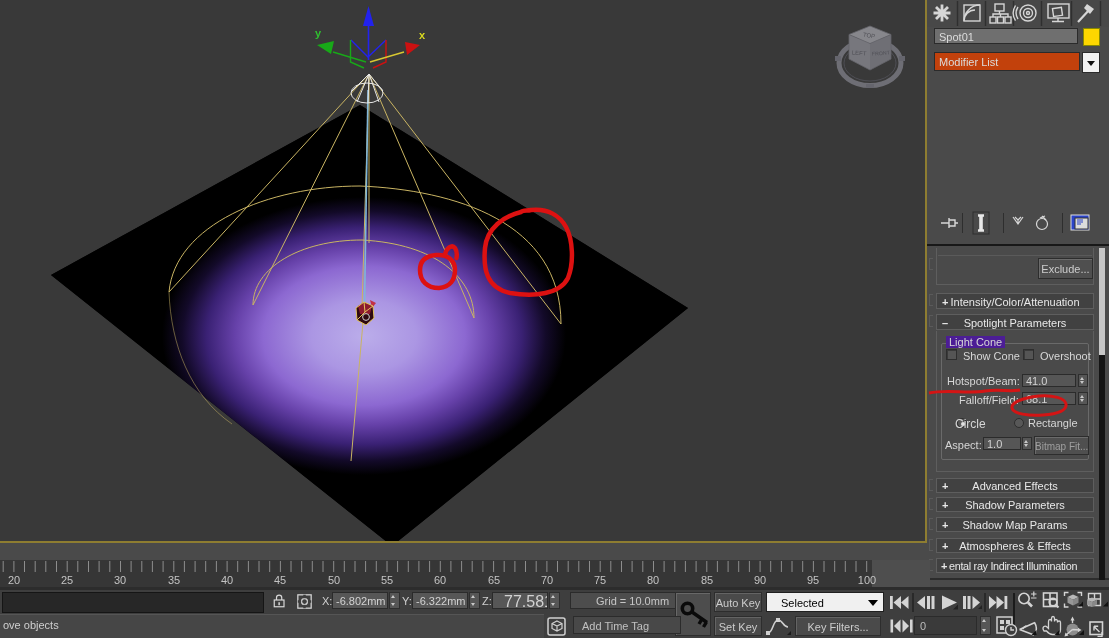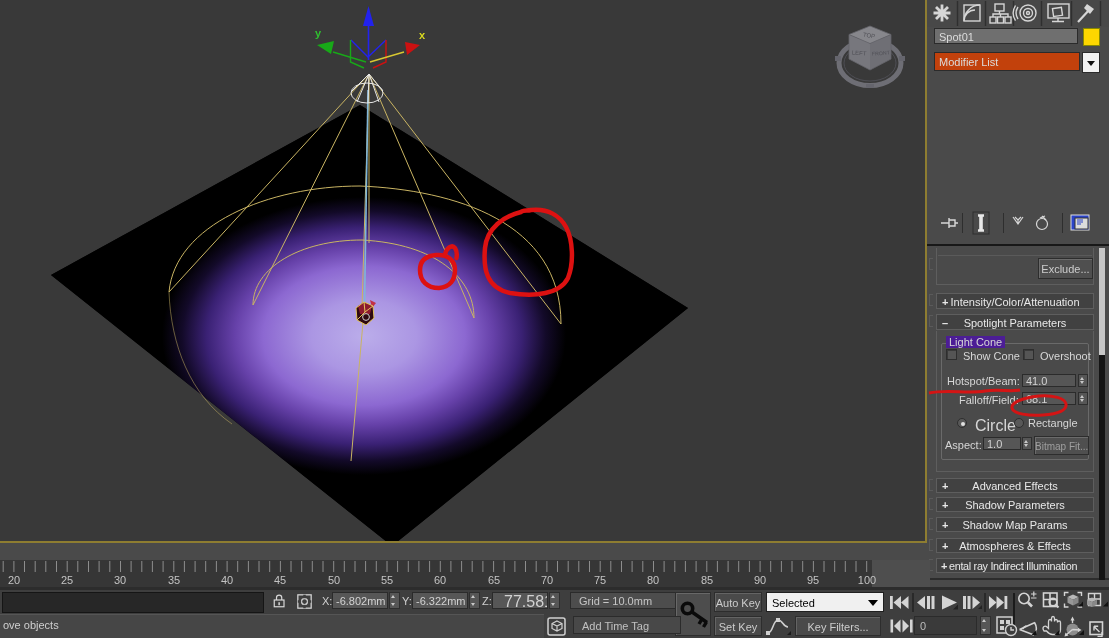--- a/index.html
+++ b/index.html
@@ -176,21 +176,21 @@
     </div>
     <div style="position:absolute;left:32px;top:394px;color:#d6d6d6;font-size:11px;white-space:nowrap">Falloff/Field:</div>
     <div style="position:absolute;left:95px;top:392px;width:54px;height:13px;background:#565656;border:1px solid #2b2b2b;color:#d2d2d2;font-size:11px;line-height:13px;padding-left:3px;overflow:hidden">68.1</div>
     <div style="position:absolute;left:151px;top:392px;width:10px;height:13px;background:#565656;border:1px solid #2e2e2e">
       <div style="position:absolute;left:1px;top:2px;border-left:2.5px solid transparent;border-right:2.5px solid transparent;border-bottom:3px solid #c9c9c9"></div>
       <div style="position:absolute;left:1px;bottom:2px;border-left:2.5px solid transparent;border-right:2.5px solid transparent;border-top:3px solid #c9c9c9"></div>
     </div>
     <div style="position:absolute;left:30px;top:418px;width:10px;height:10px;border-radius:50%;background:#585858;border:1px solid #2e2e2e">
       <div style="position:absolute;left:3px;top:3px;width:4px;height:4px;border-radius:50%;background:#e0e0e0"></div>
     </div>
-    <div style="position:absolute;left:48px;top:417px;color:#d6d6d6;font-size:16px;white-space:nowrap">Circle</div>
+    <div style="position:absolute;left:28px;top:417px;color:#d6d6d6;font-size:12px;white-space:nowrap">Circle</div>
     <div style="position:absolute;left:87px;top:418px;width:10px;height:10px;border-radius:50%;background:#585858;border:1px solid #2e2e2e"></div>
     <div style="position:absolute;left:101px;top:417px;color:#d6d6d6;font-size:11px;white-space:nowrap">Rectangle</div>
     <div style="position:absolute;left:18px;top:439px;color:#d6d6d6;font-size:11px;white-space:nowrap">Aspect:</div>
     <div style="position:absolute;left:56px;top:437px;width:38px;height:13px;background:#565656;border:1px solid #2b2b2b;color:#d2d2d2;font-size:11px;line-height:13px;padding-left:3px;overflow:hidden">1.0</div>
     <div style="position:absolute;left:95px;top:437px;width:10px;height:13px;background:#565656;border:1px solid #2e2e2e">
       <div style="position:absolute;left:1px;top:2px;border-left:2.5px solid transparent;border-right:2.5px solid transparent;border-bottom:3px solid #c9c9c9"></div>
       <div style="position:absolute;left:1px;bottom:2px;border-left:2.5px solid transparent;border-right:2.5px solid transparent;border-top:3px solid #c9c9c9"></div>
     </div>
     <div style="position:absolute;left:107px;top:436px;width:55px;height:19px;background:#4f4f4f;border:1px solid #2d2d2d;box-shadow:inset 1px 1px 0 #6b6b6b;color:#9f9f9f;font-size:10px;line-height:19px;text-align:right;white-space:nowrap">Bitmap Fit...</div>
     <div style="position:absolute;left:9px;top:478px;width:158px;height:15px;background:#414141;border:1px solid #5e5e5e;color:#e8e8e8;font-size:11px;line-height:15px;text-align:center"><span style="position:absolute;left:5px;font-weight:bold">+</span>Advanced Effects</div>
@@ -252,28 +252,28 @@
     <div style="position:absolute;left:469px;top:5px;width:11px;height:17px;background:#565656;border:1px solid #2e2e2e">
       <div style="position:absolute;left:1px;top:2px;border-left:2.5px solid transparent;border-right:2.5px solid transparent;border-bottom:3px solid #c9c9c9"></div>
       <div style="position:absolute;left:1px;bottom:2px;border-left:2.5px solid transparent;border-right:2.5px solid transparent;border-top:3px solid #c9c9c9"></div>
     </div>
     <div style="position:absolute;left:482px;top:8px;color:#cfcfcf;font-size:11px;white-space:nowrap">Z:</div>
     <div style="position:absolute;left:492px;top:5px;width:56px;height:17px;background:#575757;border:1px solid #2b2b2b;color:#d2d2d2;font-size:16px;line-height:17px;padding-left:11px;overflow:hidden">77.581mm</div>
     <div style="position:absolute;left:549px;top:5px;width:11px;height:17px;background:#565656;border:1px solid #2e2e2e">
       <div style="position:absolute;left:1px;top:2px;border-left:2.5px solid transparent;border-right:2.5px solid transparent;border-bottom:3px solid #c9c9c9"></div>
       <div style="position:absolute;left:1px;bottom:2px;border-left:2.5px solid transparent;border-right:2.5px solid transparent;border-top:3px solid #c9c9c9"></div>
     </div>
-    <div style="position:absolute;left:570px;top:5px;width:113px;height:17px;background:#4d4d4d;border:1px solid #2b2b2b;color:#c6c6c6;font-size:11px;line-height:17px;padding-left:8px;overflow:hidden">Grid = 10.0mm</div>
+    <div style="position:absolute;left:570px;top:5px;width:113px;height:17px;background:#4d4d4d;border:1px solid #2b2b2b;color:#c6c6c6;font-size:11px;line-height:17px;padding-left:25px;overflow:hidden">Grid = 10.0mm</div>
     <div style="position:absolute;left:675px;top:5px;width:36px;height:44px;background:#4d4d4d;border:1px solid #2d2d2d;box-shadow:inset 1px 1px 0 #686868"></div>
 <svg width="34" height="42" style="position:absolute;left:676px;top:6px" viewBox="0 0 34 42">
 <circle cx="11.5" cy="15.5" r="5.2" fill="none" stroke="#0a0a0a" stroke-width="3.6"></circle>
 <path d="M16,19 L31,29.5 M26,26 L23,31 M30.5,29 L27.5,34" stroke="#0a0a0a" stroke-width="3.4"></path>
 </svg>
     <div style="position:absolute;left:714px;top:5px;width:48px;height:20px;background:#4a4a4a;border:1px solid #2d2d2d;box-shadow:inset 1px 1px 0 #646464;color:#cccccc;font-size:11px;line-height:20px;text-align:center">Auto Key</div>
-    <div style="position:absolute;left:766px;top:5px;width:118px;height:20px;background:#f0f0f0;border:1px solid #202020;color:#000;font-size:11px;line-height:20px;padding-left:5px">Selected<div style="position:absolute;right:5px;top:7px;border-left:5px solid transparent;border-right:5px solid transparent;border-top:6px solid #000"></div></div>
+    <div style="position:absolute;left:766px;top:5px;width:118px;height:20px;background:#f0f0f0;border:1px solid #202020;color:#000;font-size:11px;line-height:20px;padding-left:14px">Selected<div style="position:absolute;right:5px;top:7px;border-left:5px solid transparent;border-right:5px solid transparent;border-top:6px solid #000"></div></div>
     <svg width="125" height="24" style="position:absolute;left:886px;top:4px" viewBox="0 0 125 24">
 <g fill="#d4d4d4">
  <rect x="4" y="5" width="2.8" height="13"></rect>
  <polygon points="7.5,11.5 15,5 15,18"></polygon>
         <polygon points="15,11.5 22.5,5 22.5,18"></polygon>
  <polygon points="31,11.5 39,5 39,18"></polygon>
         <rect x="41" y="5" width="3" height="13"></rect>
         <rect x="45.5" y="5" width="3" height="13"></rect>
  <polygon points="56,4.5 71,11.5 56,18.5"></polygon>
  <rect x="77" y="5" width="3" height="13"></rect>

